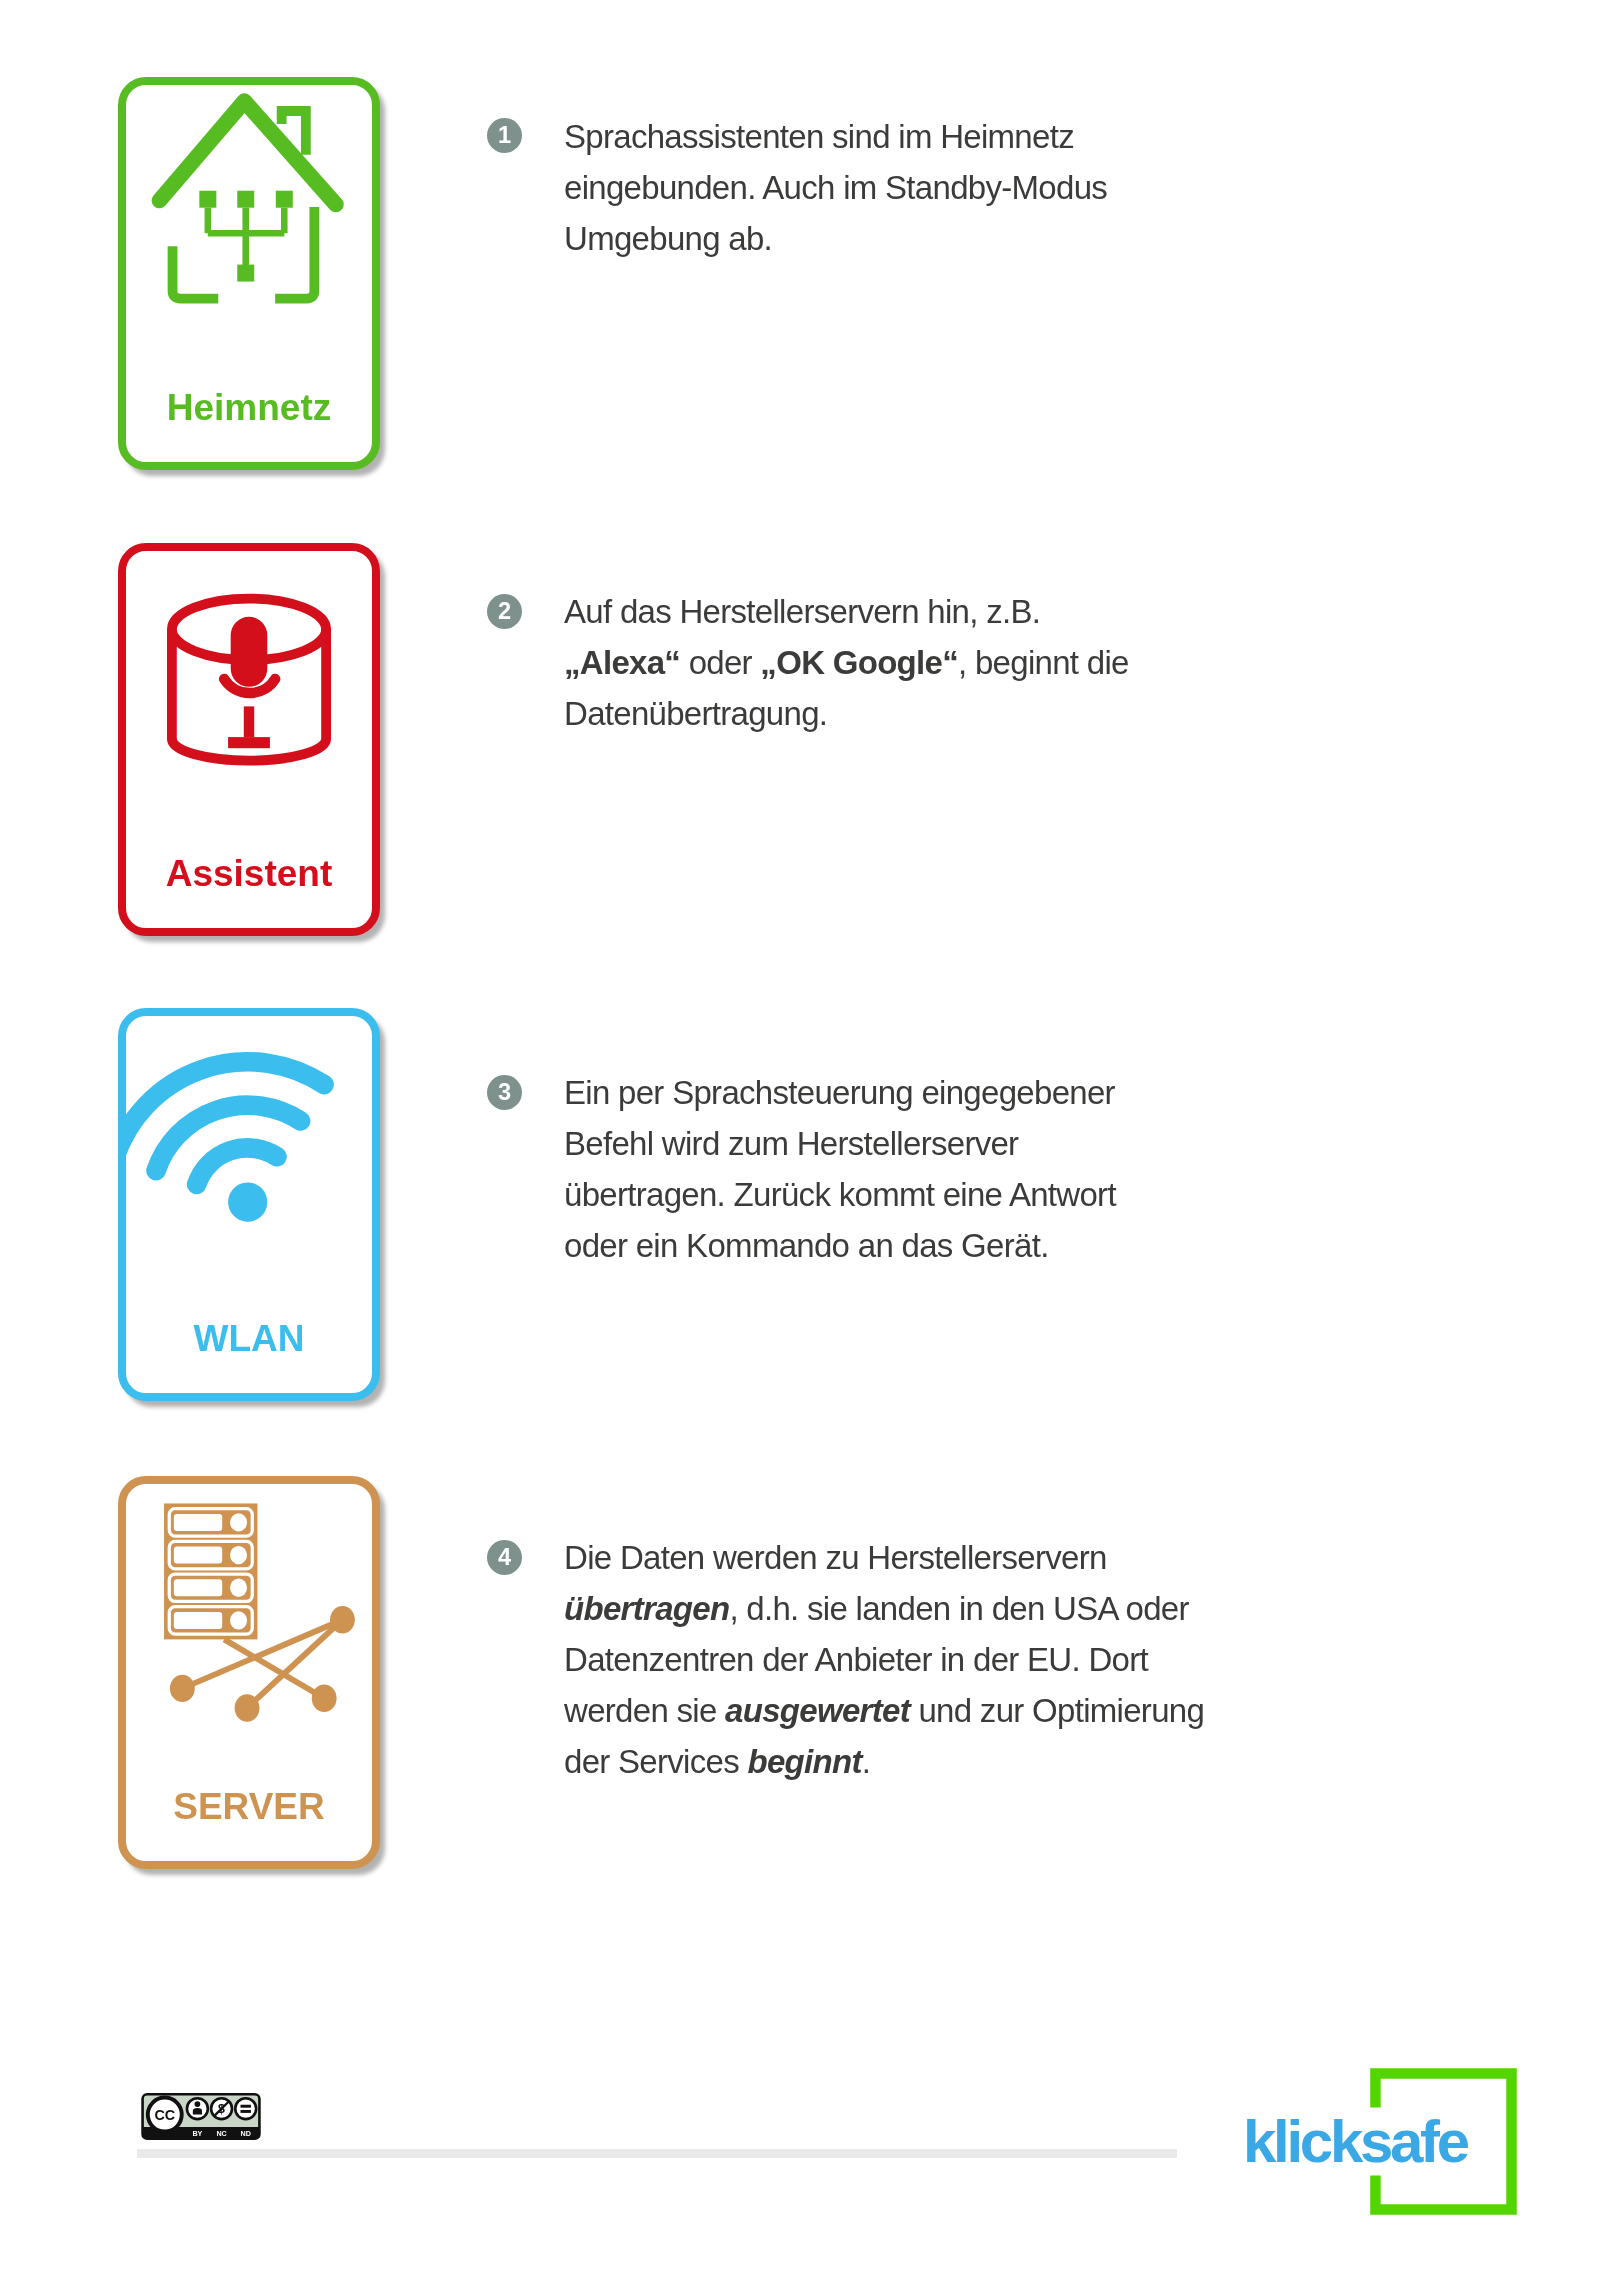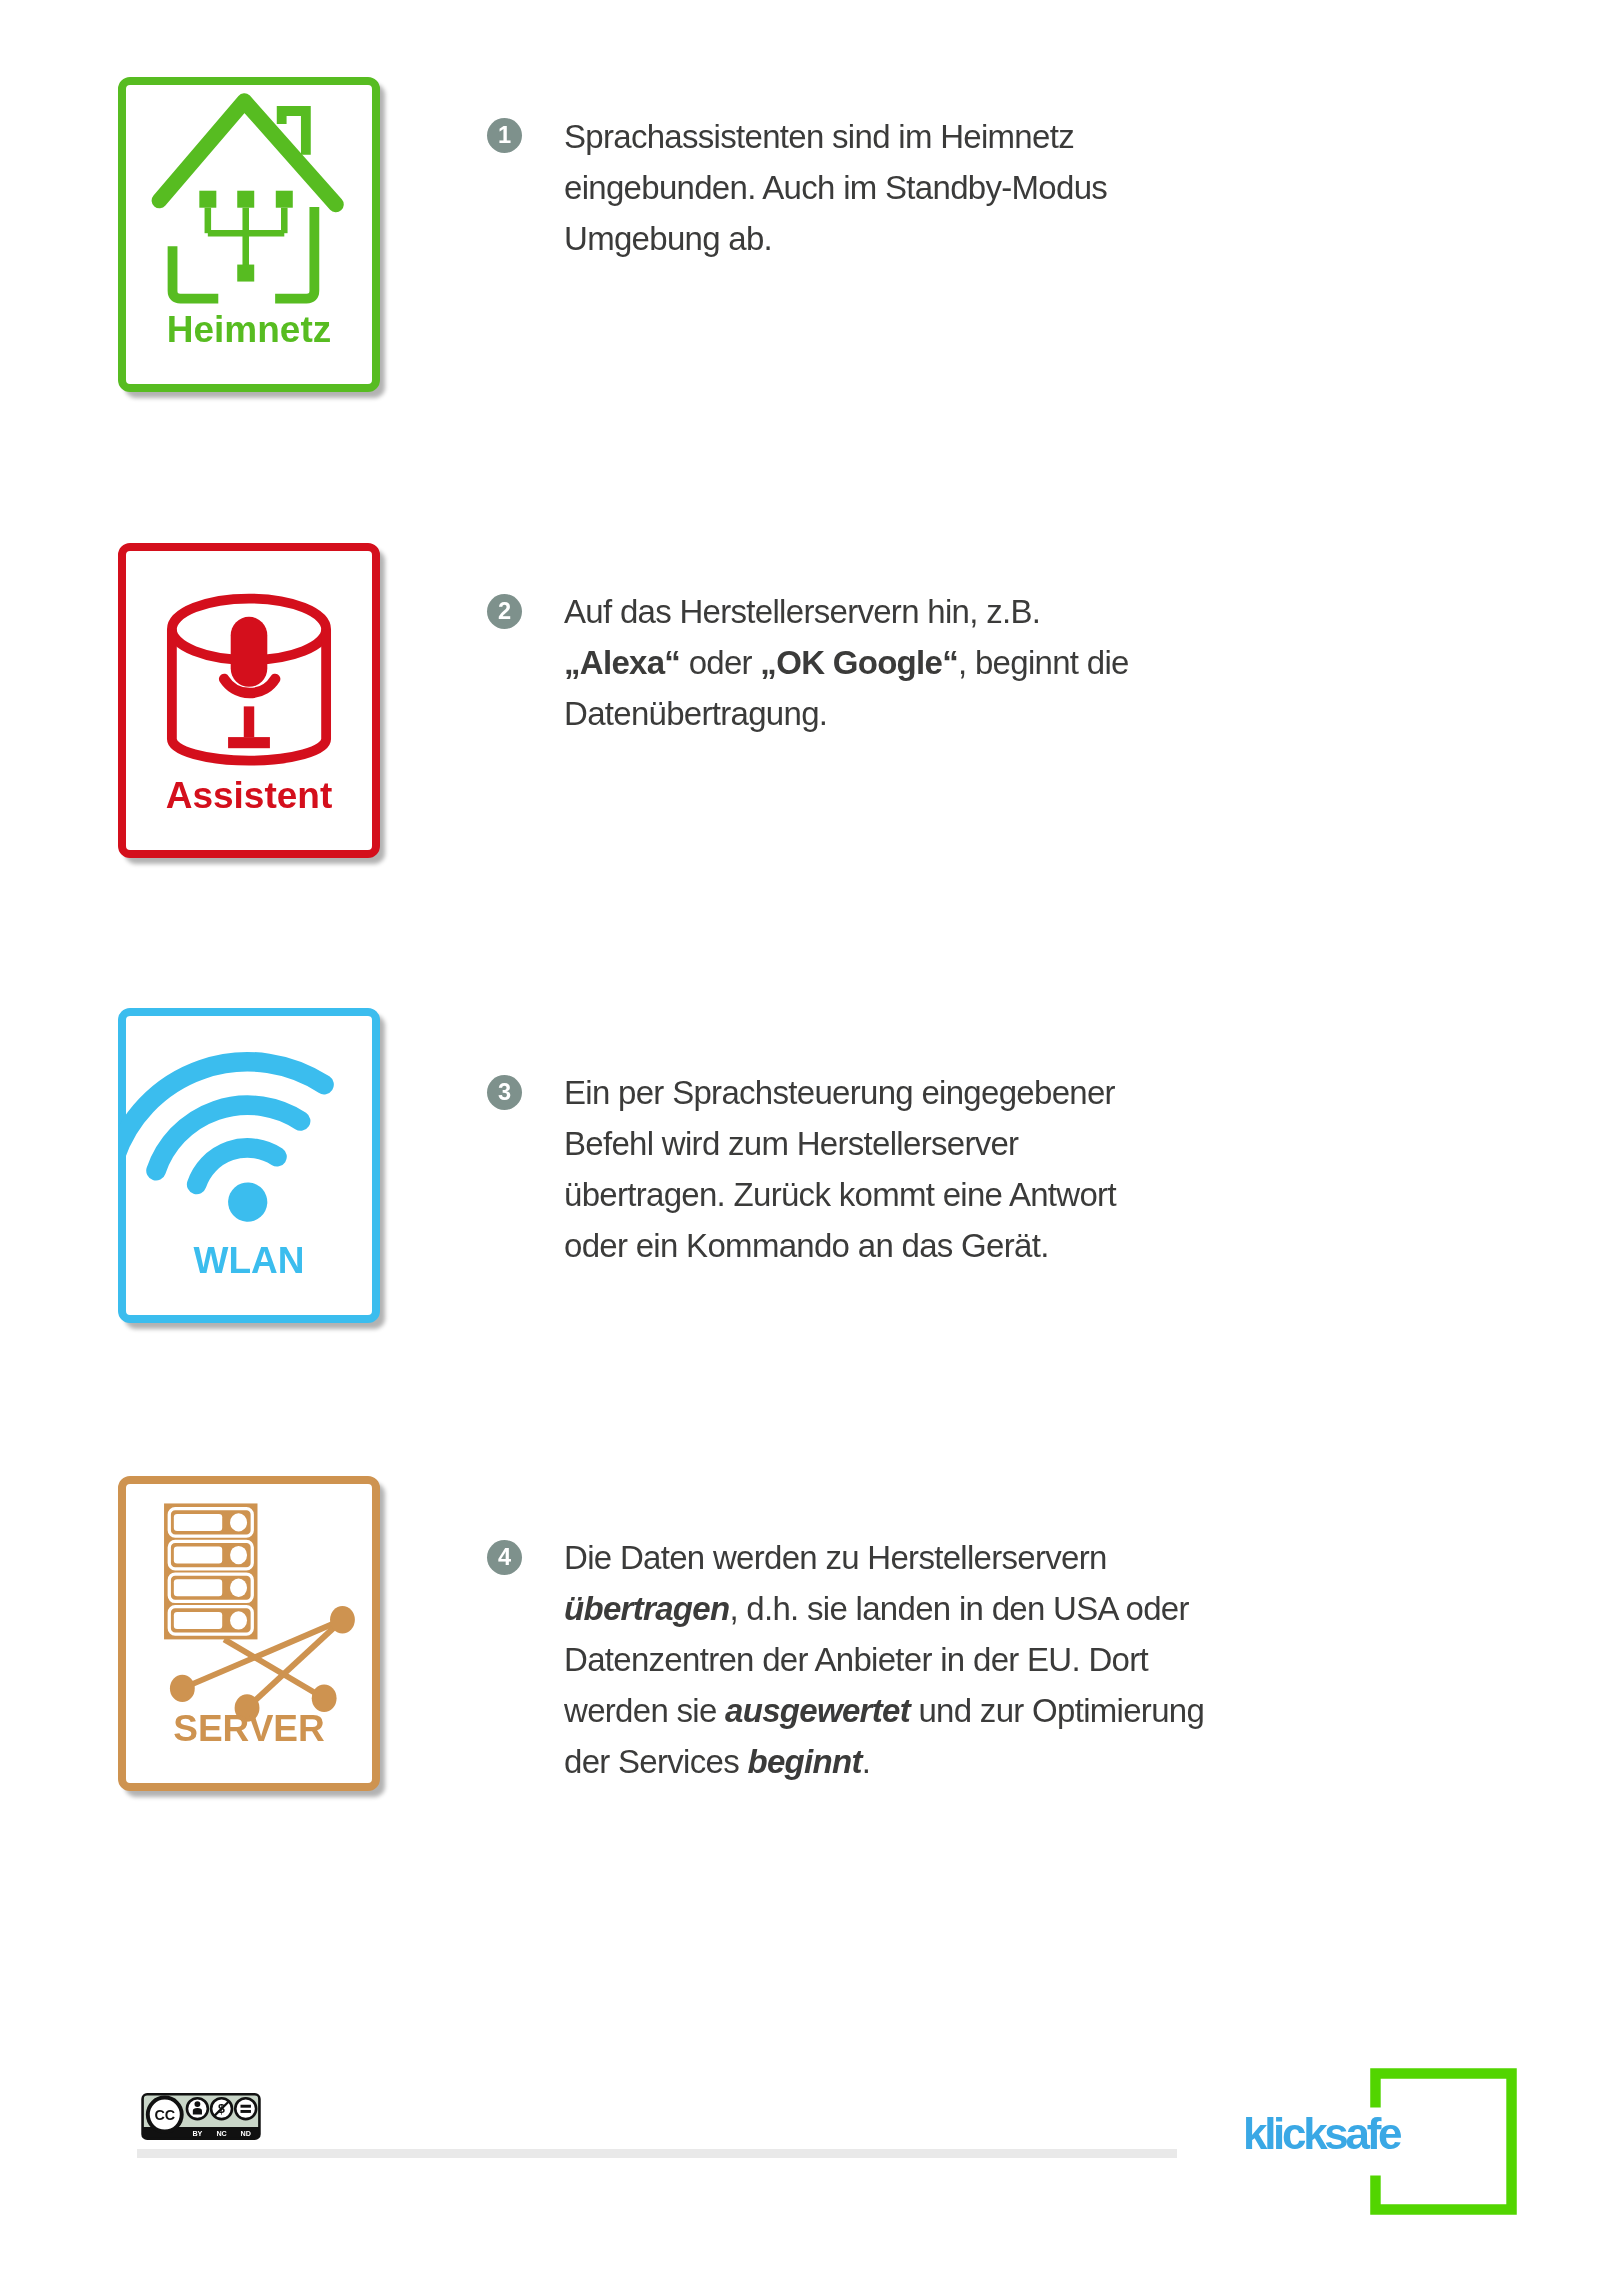--- a/index.html
+++ b/index.html
@@ -5,22 +5,22 @@
   * { margin:0; padding:0; box-sizing:border-box; }
   html,body { background:#fff; }
   body {
     width:1623px; height:2295px; position:relative; overflow:hidden;
     font-family:"Liberation Sans", sans-serif;
   }
   .page { position:absolute; inset:0; background:#ffffff; }
 
   
   .card {
-    position:absolute; left:118px; width:262px; height:315px;
-    background:#fff; border:8.5px solid currentColor; border-radius:12px;
+    position:absolute; left:118px; width:262px; height:393px;
+    background:#fff; border:8.5px solid currentColor; border-radius:28px;
     box-shadow:5.9px 6.5px 4.6px -1.3px rgba(0,0,0,0.30);
   }
   .card svg.pict { position:absolute; left:-8.5px; top:-8.5px; }
   .card .card-label {
     position:absolute; left:-8.5px; right:-8.5px; bottom:33px;
     text-align:center; font-weight:bold; font-size:37px; letter-spacing:0px;
   }
   #card-1 { top:77px; }
   #card-2 { top:543px; }
   #card-3 { top:1008px; }
@@ -44,21 +44,21 @@
   .tline { white-space:nowrap; }
   .seg-b  { font-weight:bold; }
   .seg-bi { font-weight:bold; font-style:italic; }
 
   
   .divider { position:absolute; left:137px; top:2149px; width:1040px; height:9.2px; background:#E9E9E9; }
   #cc-badge { position:absolute; left:141px; top:2093px; }
   #klicksafe-frame { position:absolute; left:1365px; top:2063px; }
   #klicksafe-word {
     position:absolute; left:1243px; top:2112px;
-    font-size:44px; font-weight:bold; letter-spacing:-3.3px; line-height:1;
+    font-size:60px; font-weight:bold; letter-spacing:-3.3px; line-height:1;
   }
 </style>
 </head>
 <body>
 
 <div class="page" style="color: rgb(59, 59, 58);">
 
   <div class="card" id="card-1" style="border-color: rgb(87, 188, 33); color: rgb(87, 188, 33);">
     <svg class="pict" width="262" height="315" viewBox="0 0 400 482">
       <g fill="none" stroke="currentColor" stroke-width="24" stroke-linecap="round" stroke-linejoin="round">

